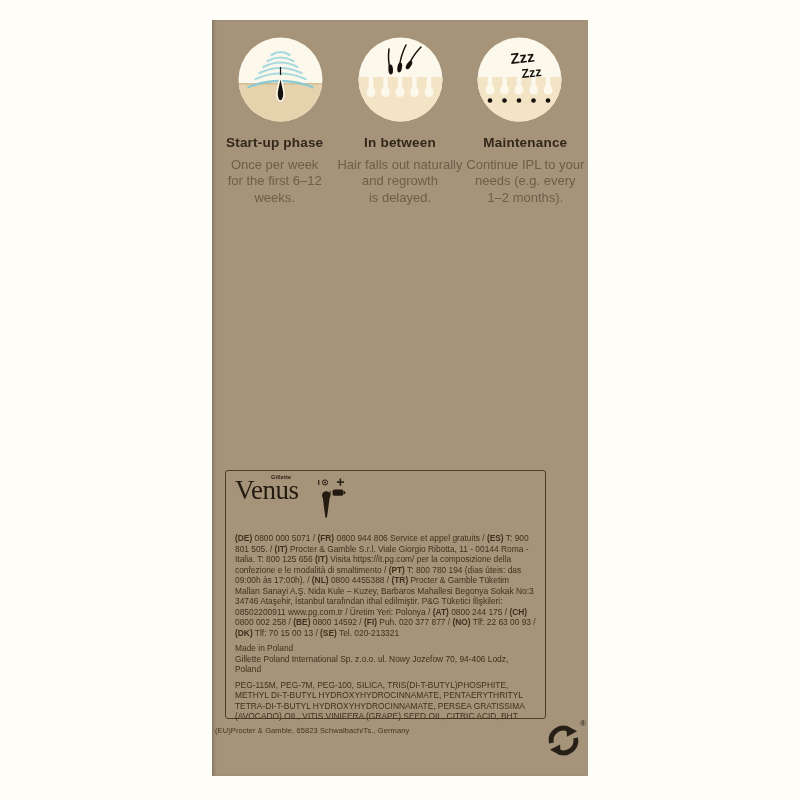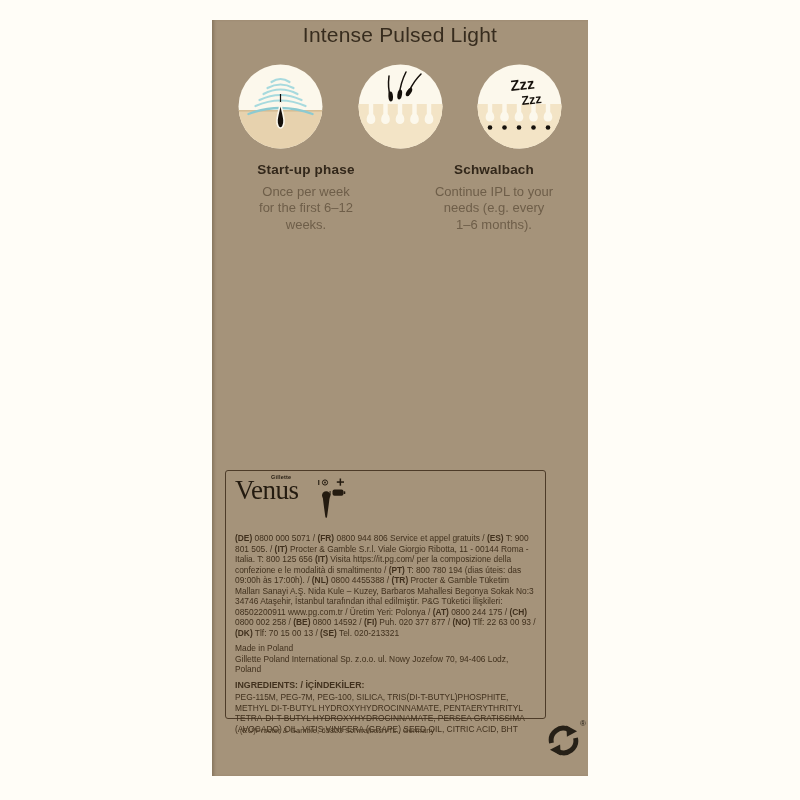--- a/index.html
+++ b/index.html
@@ -46,31 +46,30 @@
   }
   .gillette{
     position:absolute;top:-2px;left:36px;font-family:"Liberation Sans",sans-serif;
     font-size:5.5px;font-weight:bold;letter-spacing:.2px;color:#241b10;
   }
   .device-icon{margin-left:18px;margin-top:1px;}
   .fine{font-size:8.4px;line-height:10.5px;margin:0 0 5px;}
   .contacts{margin-top:14px;}
   .pre{white-space:pre-line;}
   .ing-header{font-weight:bold;font-size:8.8px;margin-bottom:2px;}
-  .eu-line{position:absolute;left:28px;top:706px;font-size:7.5px;color:#45341f;letter-spacing:.1px;text-align:right;}
+  .eu-line{position:absolute;left:3px;top:706px;font-size:7.5px;color:#45341f;letter-spacing:.1px;text-align:right;}
   .green-dot{position:absolute;left:336px;top:701px;width:40px;height:38px;}
   .green-dot .reg{position:absolute;right:2px;top:-2px;font-size:8px;color:#262017;}
   b{font-weight:bold;}
 </style>
 </head>
 <body>
 
 <div class="panel">
 
-  <div class="subtitle">Intense Pulsed Light</div>
 
   <div class="phase-icons">
 
     <span>
       <svg width="85" height="85" viewBox="0 0 85 85">
         <defs>
             <clipPath id="c1">
               <circle cx="42.5" cy="42.5" r="42"></circle>
             </clipPath>
           </defs>
@@ -153,24 +152,30 @@
   </div>
 
   <div class="phase-cols">
     <div class="phase-col">
       <div class="phase-title">Start-up phase</div>
       <div class="phase-desc">Once per week
 for the first 6–12
 weeks.</div>
     </div>
     <div class="phase-col">
-      <div class="phase-title">Schwalbach</div>
+      <div class="phase-title">In between</div>
+      <div class="phase-desc">Hair falls out naturally
+and regrowth
+is delayed.</div>
+    </div>
+    <div class="phase-col">
+      <div class="phase-title">Maintenance</div>
       <div class="phase-desc">Continue IPL to your
 needs (e.g. every
-1–6 months).</div>
+1–2 months).</div>
     </div>
   </div>
 
   <div class="label-box">
     <div class="logo-row">
       <div class="venus-wordmark">
         <span class="gillette">Gillette</span>
         <span>Venus</span>
       </div>
       <span class="device-icon">
@@ -187,21 +192,20 @@
             <circle cx="9.2" cy="17.5" r="4.2"></circle>
             <path d="M5.8,19.5 C6.6,26.5 7.6,33.5 8.3,38.6 C8.5,40.4 9.9,40.4 10.1,38.6 C10.8,33.5 11.8,26.5 12.6,19.5 Z"></path>
           </g>
         </svg>
       </span>
     </div>
 
     <p class="fine contacts"><b>(DE)</b> 0800 000 5071 / <b>(FR)</b> 0800 944 806 Service et appel gratuits / <b>(ES)</b> T: 900 801 505. / <b>(IT)</b> Procter &amp; Gamble S.r.l. Viale Giorgio Ribotta, 11 - 00144 Roma - Italia. T: 800 125 656 <b>(IT)</b> Visita https://it.pg.com/ per la composizione della confezione e le modalità di smaltimento / <b>(PT)</b> T: 800 780 194 (dias úteis: das 09:00h às 17:00h). / <b>(NL)</b> 0800 4455388 / <b>(TR)</b> Procter &amp; Gamble Tüketim Malları Sanayi A.Ş. Nida Kule – Kuzey, Barbaros Mahallesi Begonya Sokak No:3 34746 Ataşehir, İstanbul tarafından ithal edilmiştir. P&amp;G Tüketici İlişkileri: 08502200911 www.pg.com.tr / Üretim Yeri: Polonya / <b>(AT)</b> 0800 244 175 / <b>(CH)</b> 0800 002 258 / <b>(BE)</b> 0800 14592 / <b>(FI)</b> Puh. 020 377 877 / <b>(NO)</b> Tlf: 22 63 00 93 / <b>(DK)</b> Tlf: 70 15 00 13 / <b>(SE)</b> Tel. 020-213321</p>
     <p class="fine pre">Made in Poland
 Gillette Poland International Sp. z.o.o. ul. Nowy Jozefow 70, 94-406 Lodz, Poland</p>
-    <p class="fine ing-header">INGREDIENTS: / İÇİNDEKİLER:</p>
     <p class="fine" style="margin-bottom:0">PEG-115M, PEG-7M, PEG-100, SILICA, TRIS(DI-T-BUTYL)PHOSPHITE, METHYL DI-T-BUTYL HYDROXYHYDROCINNAMATE, PENTAERYTHRITYL TETRA-DI-T-BUTYL HYDROXYHYDROCINNAMATE, PERSEA GRATISSIMA (AVOCADO) OIL, VITIS VINIFERA (GRAPE) SEED OIL, CITRIC ACID, BHT</p>
   </div>
 
   <div class="eu-line">(EU)Procter &amp; Gamble, 65823 Schwalbach/Ts., Germany</div>
 
   <div class="green-dot">
     <svg width="31" height="31" viewBox="0 0 32 32" style="position:absolute;left:0;top:4px;">
       <g stroke="#262017" stroke-width="5" fill="none">
         <path d="M3.6,18.5 A12.4,12.4 0 0 1 21.5,4.8"></path>
         <path d="M28.4,13.5 A12.4,12.4 0 0 1 10.5,27.2"></path>

